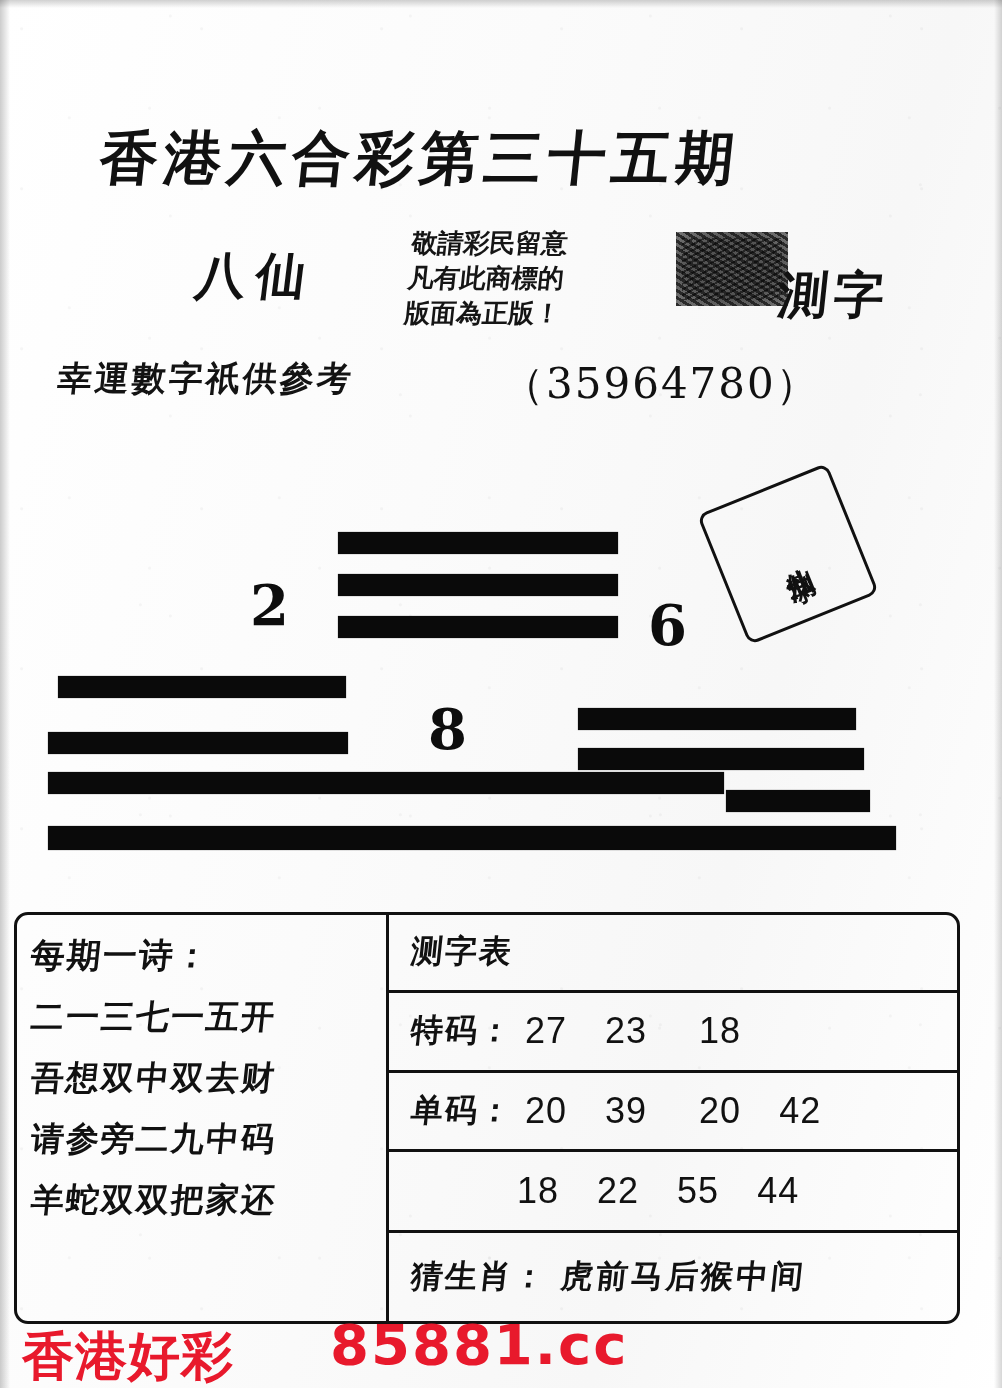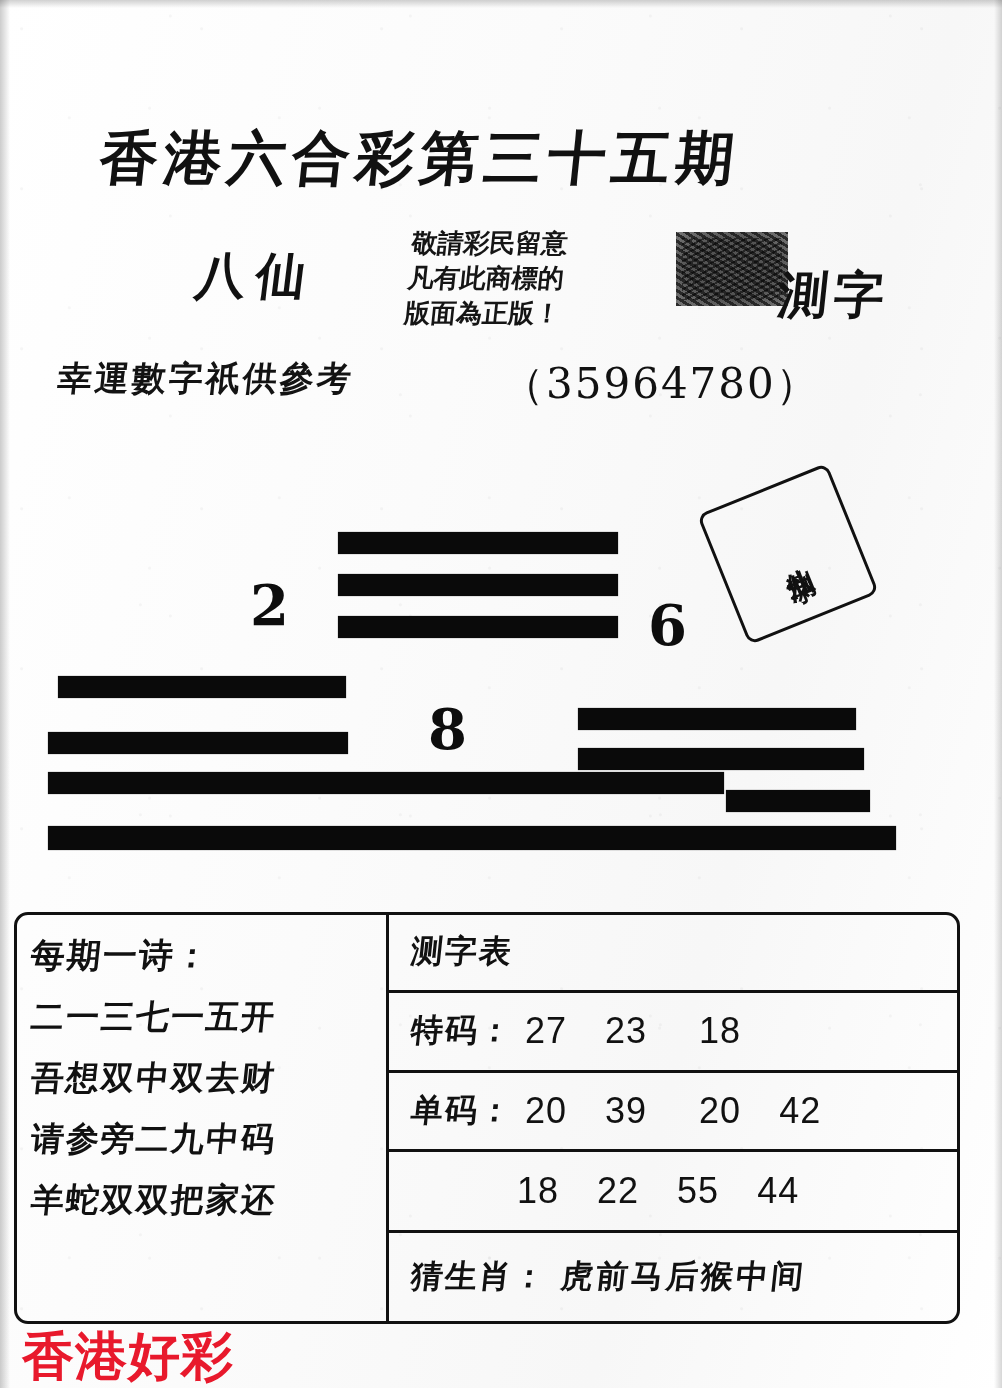--- a/index.html
+++ b/index.html
@@ -391,14 +391,15 @@
 
       <div class="pred-row r5">
         <span class="pred-label cn">猜生肖：</span>
         <span class="zodiac-text cn">虎前马后猴中间</span>
       </div>
 
     </div>
   </div>
 
   <div id="footer-left" class="cn">香港好彩</div>
+  <div id="footer-right">85881.cc</div>
 
 </div>
 
 </body></html>

